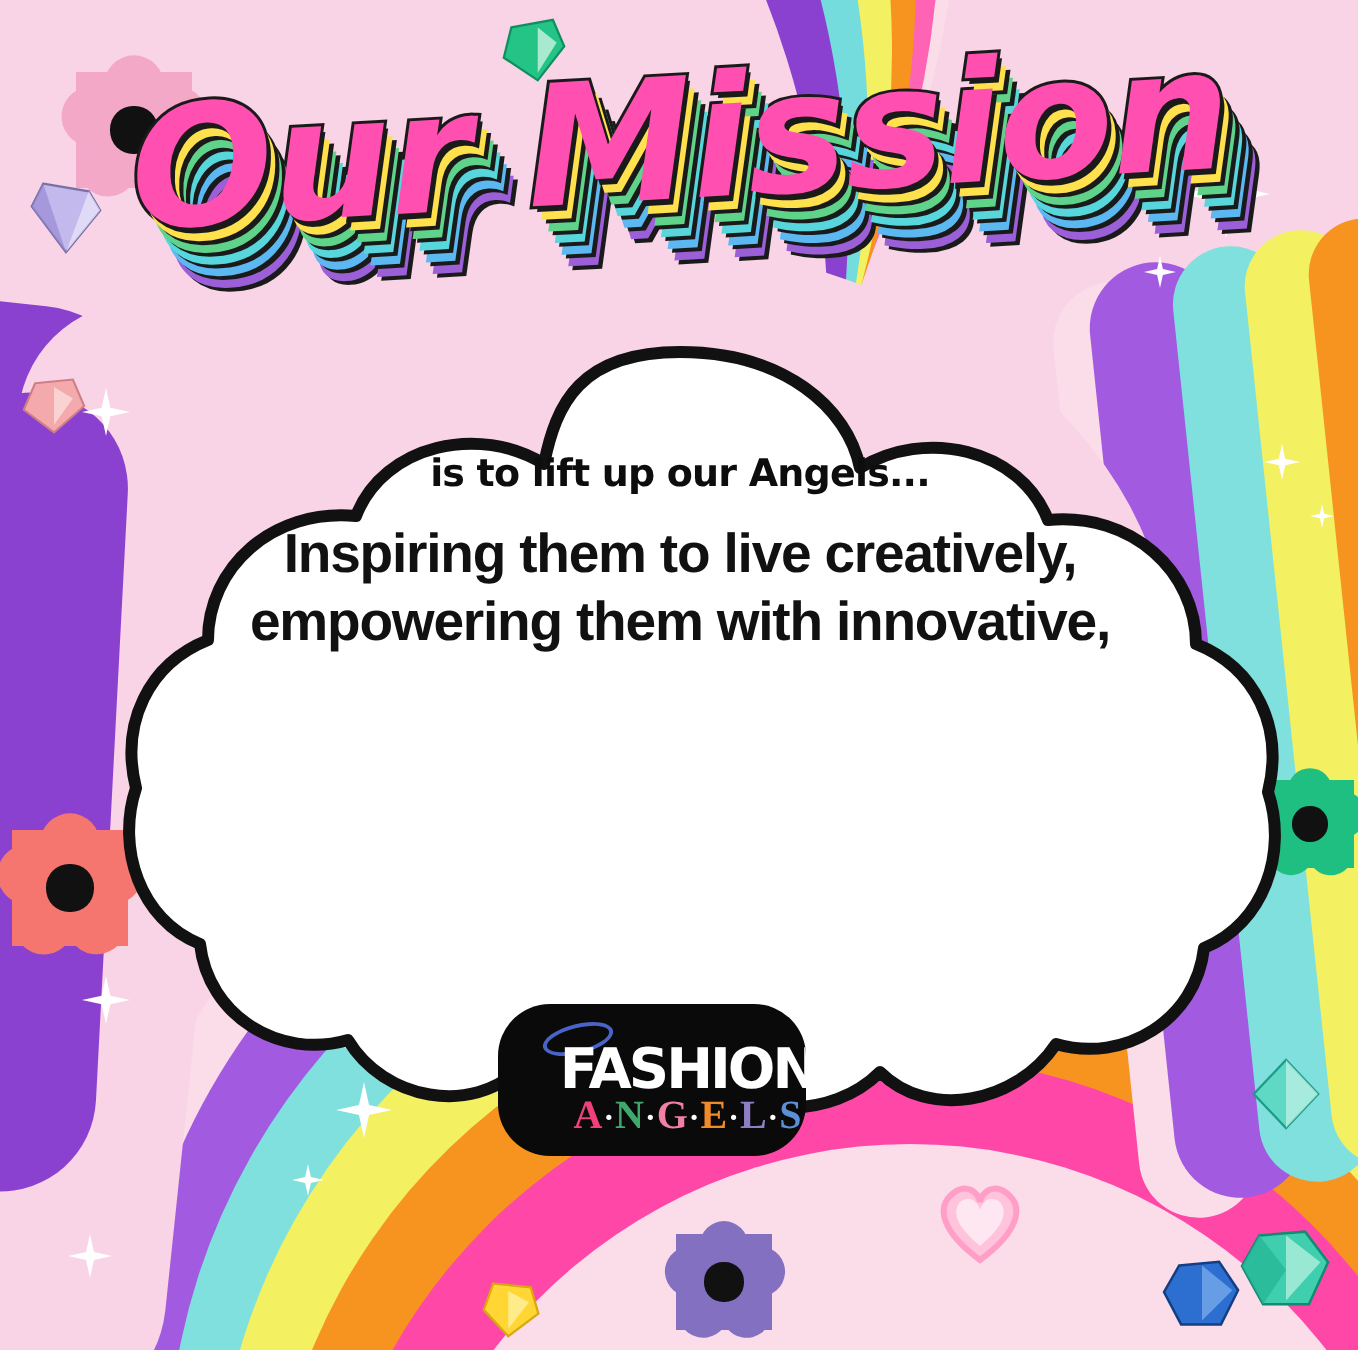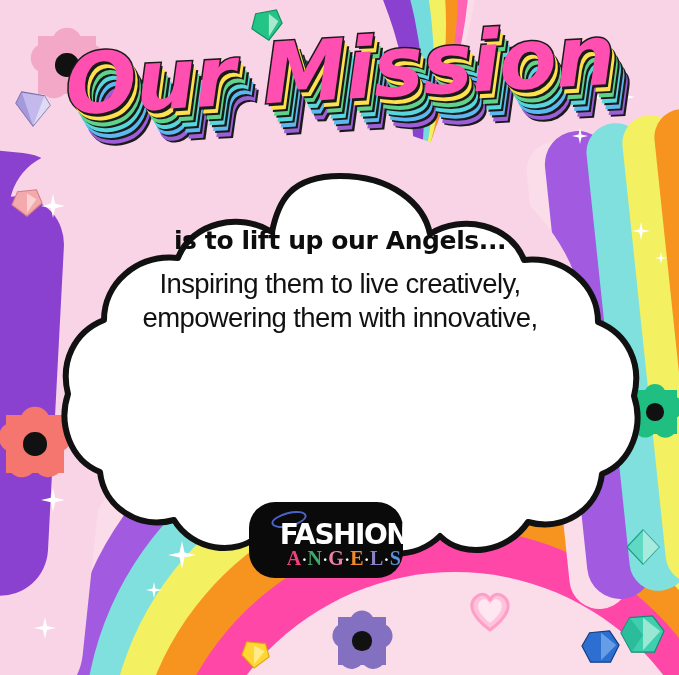--- a/index.html
+++ b/index.html
@@ -104,34 +104,34 @@
     position:absolute;
     left:72px; top:226px;
     width:536px;
     z-index:9;
     text-align:center;
     pointer-events:none;
   }
   #headline{
     font-family:"DejaVu Sans", sans-serif;
     font-weight:bold;
-    font-size:25px;
+    font-size:19px;
     color:#0d0d0d;
     letter-spacing:-0.4px;
     margin:0 0 12px 0;
   }
   #body-copy{
     font-family:"Liberation Sans", sans-serif;
     font-weight:normal;
     font-size:27.5px;
     line-height:1.24;
     color:#111111;
     letter-spacing:-0.6px;
   }
-  #body-copy div{white-space:nowrap;}
+  #body-copy div{white-space:nowrap;font-weight:bold;}
 
   
   #logo-badge{
     position:absolute;
     left:249px; top:502px;
     width:154px; height:76px;
     background:#0a0a0a;
     border-radius:26px;
     z-index:12;
     overflow:hidden;

